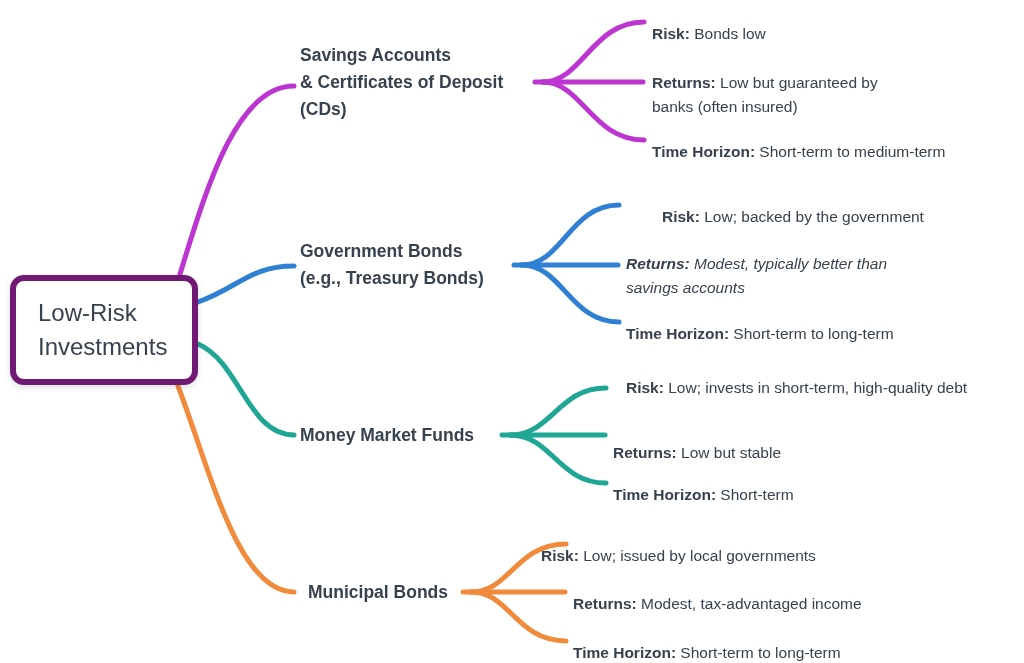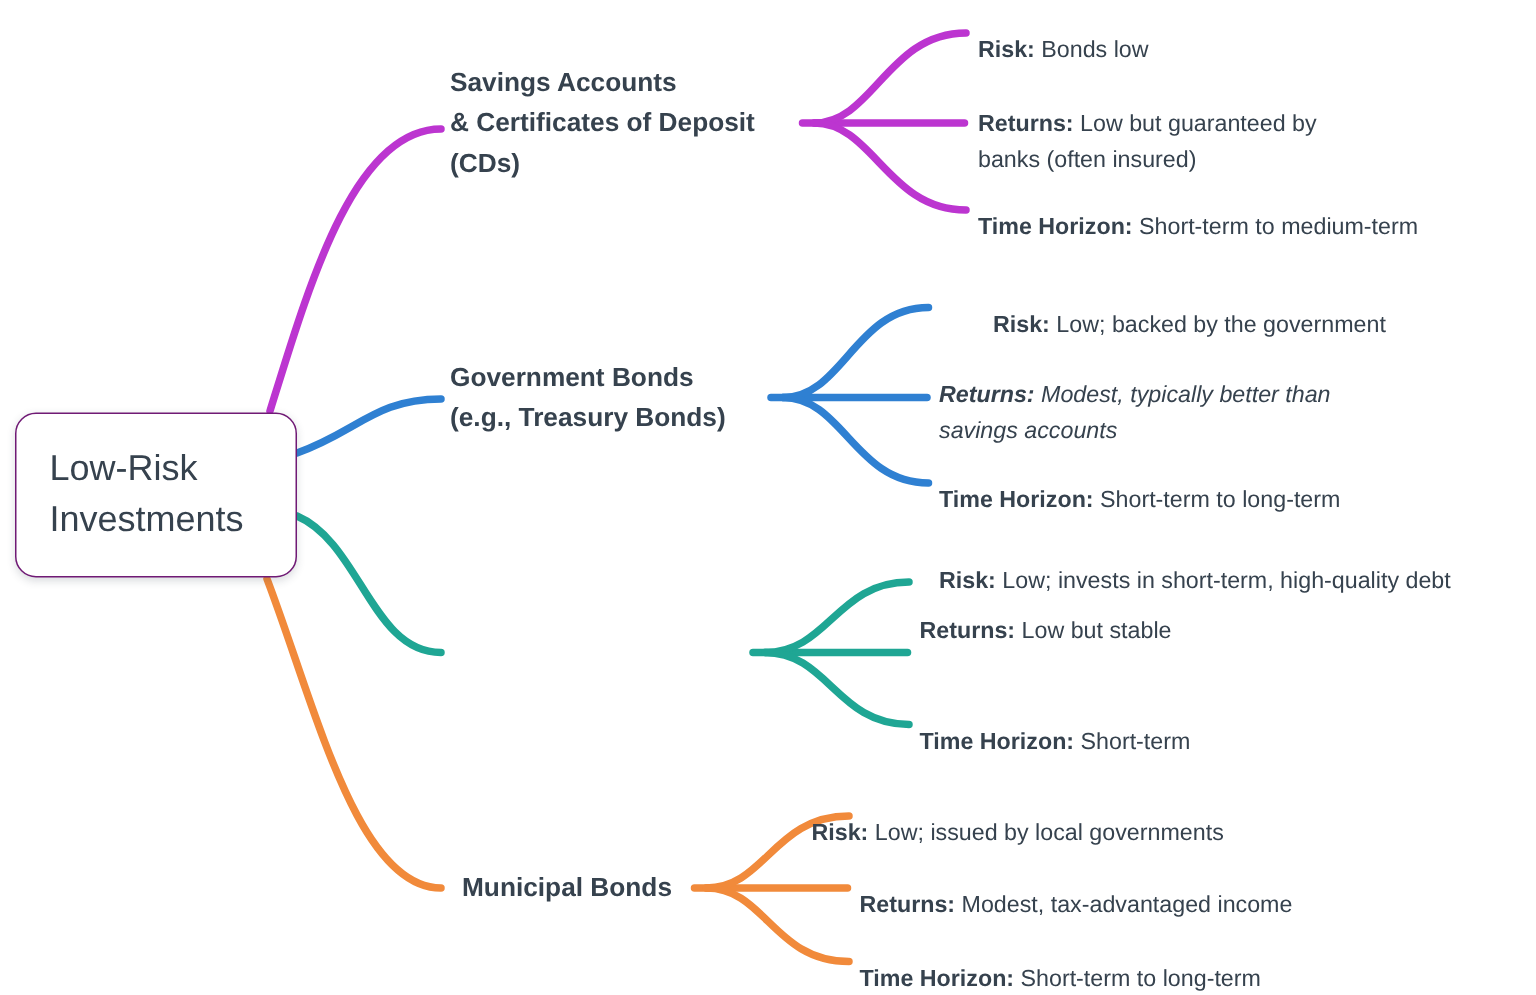--- a/index.html
+++ b/index.html
@@ -16,21 +16,21 @@
     left: 0; top: 0;
     width: 1024px; height: 663px;
   }
   .wires path { fill: none; stroke-width: 5; stroke-linecap: round; }
 
   .root-node {
     position: absolute;
     left: 10px; top: 275px;
     width: 188px; height: 110px;
     background: #ffffff;
-    border: 1px solid #701a75;
+    border: 6px solid #701a75;
     border-radius: 14px;
     box-shadow: 0 2px 6px rgba(50,60,80,0.18);
     display: flex;
     align-items: center;
     box-sizing: border-box;
     padding-left: 22px;
   }
   .root-title {
     font-size: 24px;
     font-weight: 400;
@@ -112,24 +112,25 @@
     <b>Risk:</b><span> Low; backed by the government</span>
   </div>
   <div class="leaf" style="left:626px; top:264px;font-style:italic;">
     <b>Returns:</b><span> Modest, typically better than
 savings accounts</span>
   </div>
   <div class="leaf" style="left:626px; top:322px;">
     <b>Time Horizon:</b><span> Short-term to long-term</span>
   </div>
 
+  <div class="branch-label" style="left:300px; top:435px;">Money Market Funds</div>
   <div class="leaf" style="left:613px; top:376px;margin-left:13px;">
     <b>Risk:</b><span> Low; invests in short-term, high-quality debt</span>
   </div>
-  <div class="leaf" style="left:613px; top:409px;">
+  <div class="leaf" style="left:613px; top:441px;">
     <b>Returns:</b><span> Low but stable</span>
   </div>
   <div class="leaf" style="left:613px; top:483px;">
     <b>Time Horizon:</b><span> Short-term</span>
   </div>
 
   <div class="branch-label" style="left:308px; top:592px;">Municipal Bonds</div>
   <div class="leaf" style="left:541px; top:544px;">
     <b>Risk:</b><span> Low; issued by local governments</span>
   </div>

